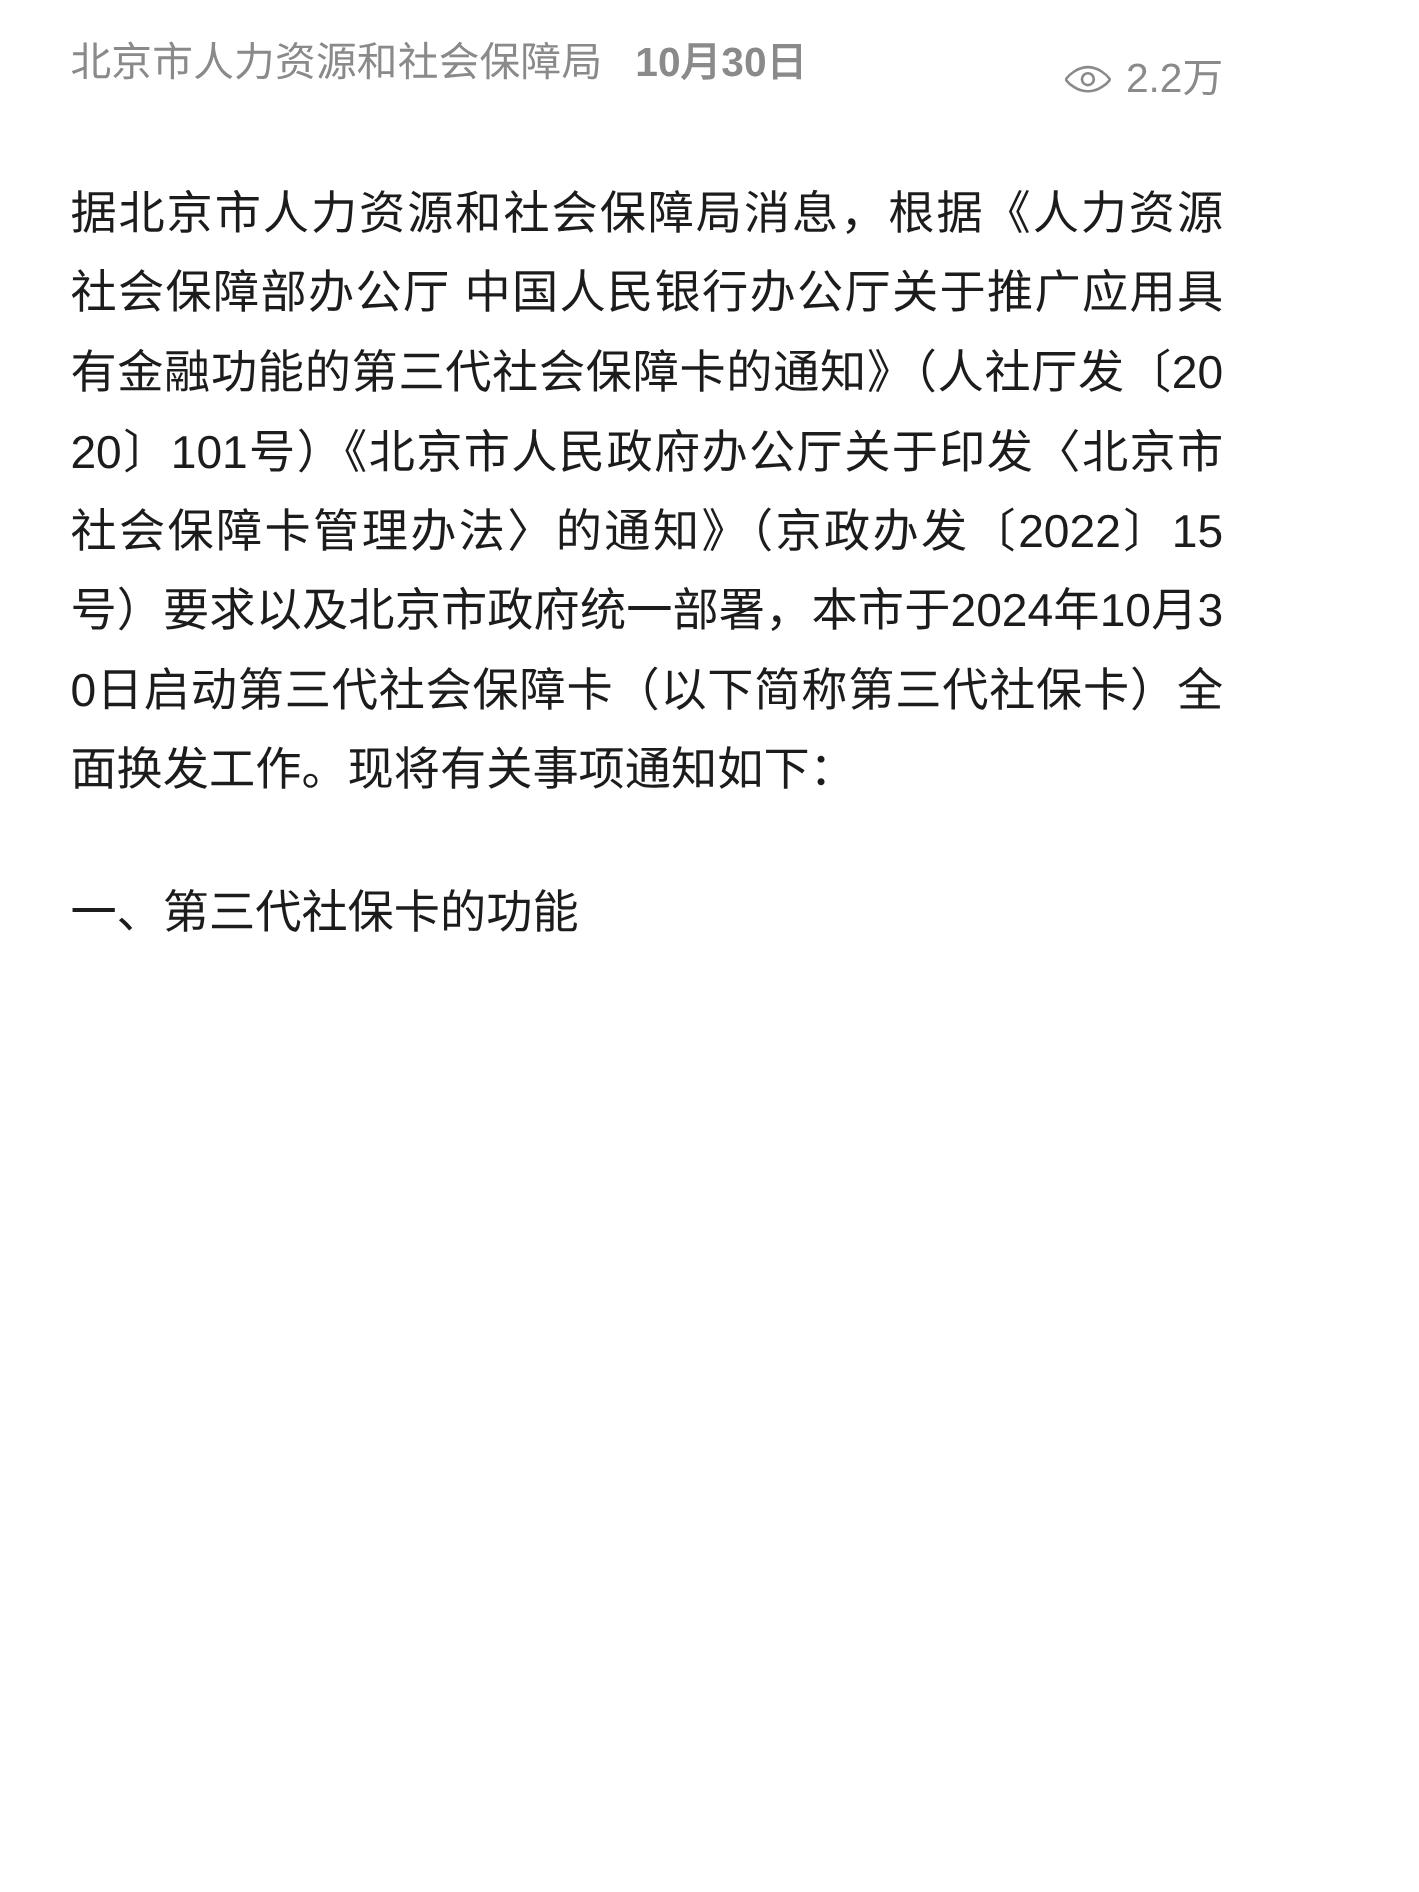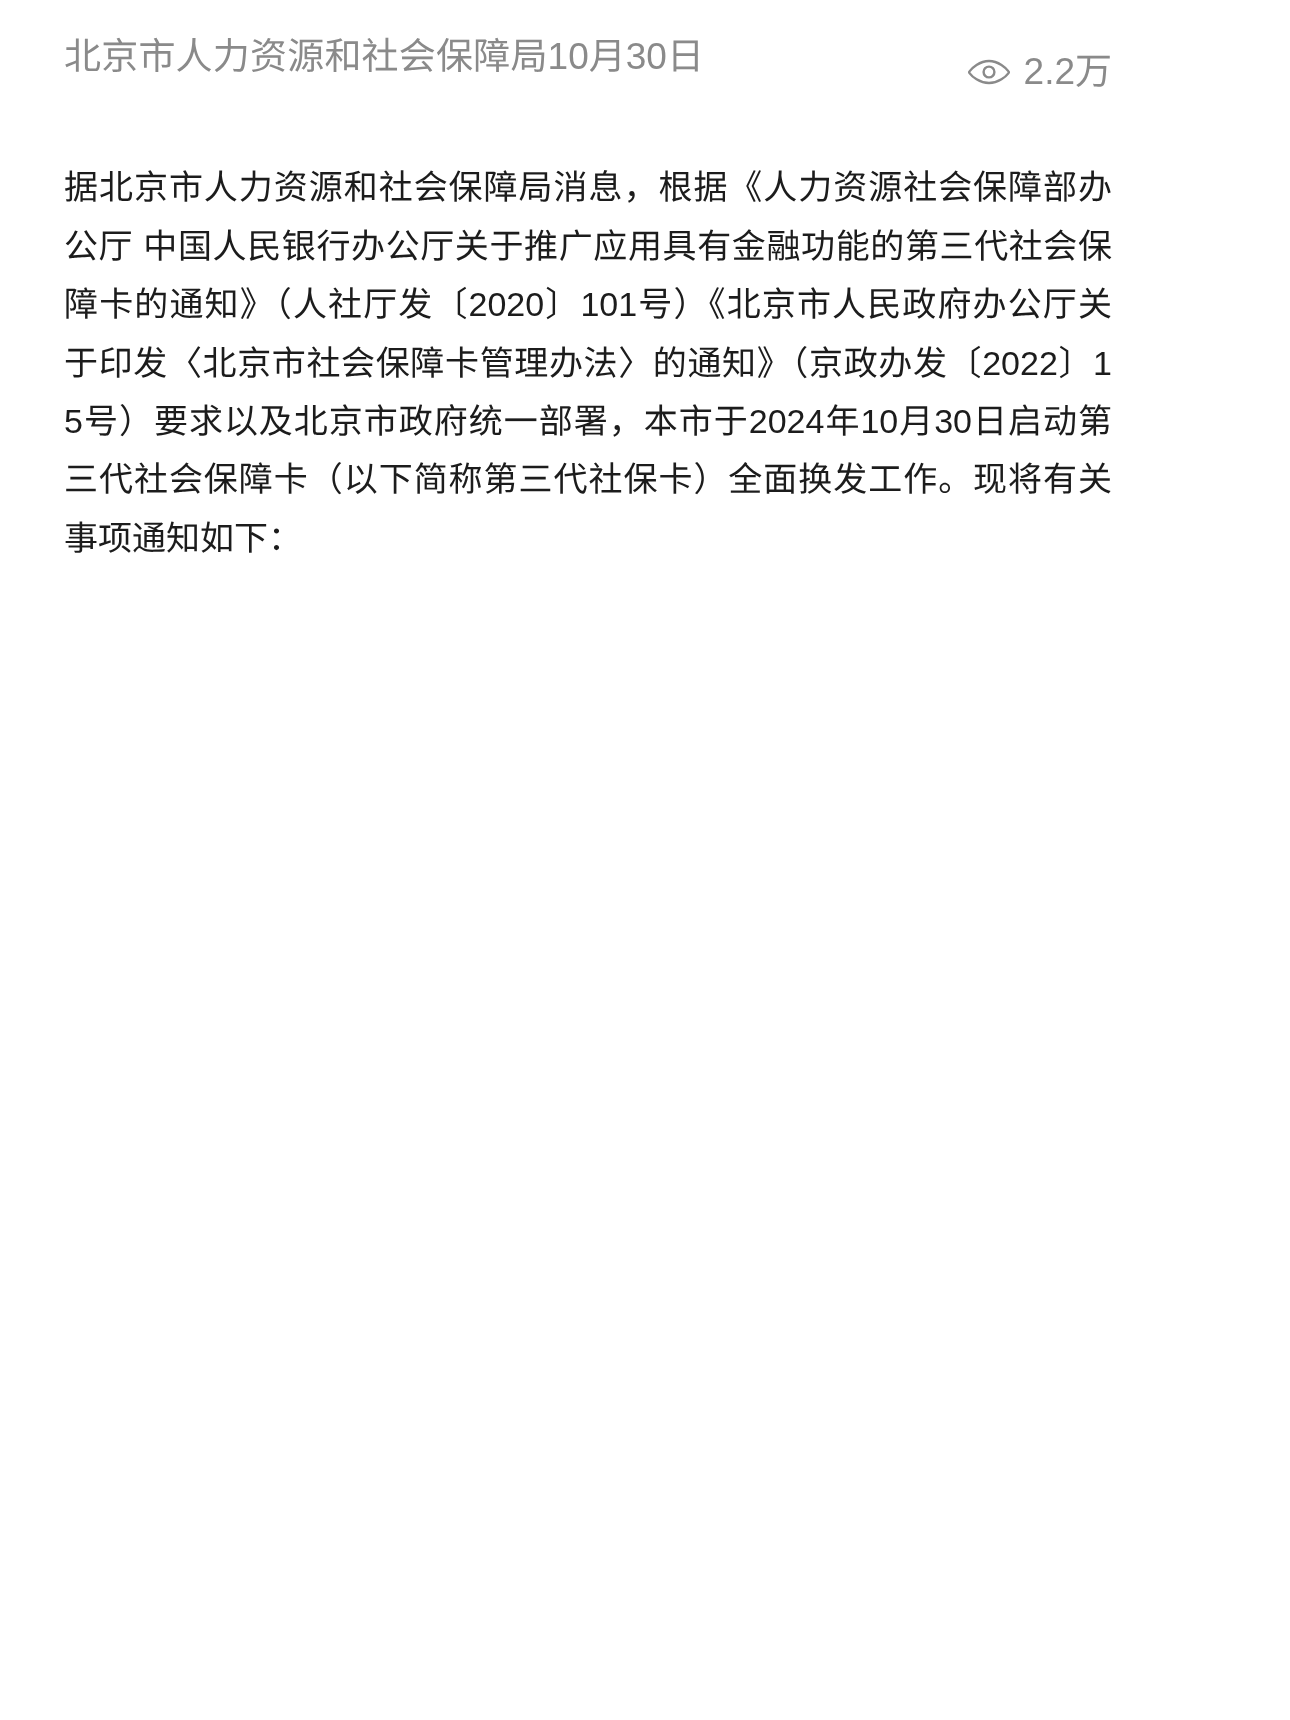--- a/index.html
+++ b/index.html
@@ -41,20 +41,22 @@
   .meta-source {
     font-size: 37px;
     line-height: 1.3;
     color: #8a8a8a;
     letter-spacing: 0.2px;
   }
   .meta-date {
     font-size: 37px;
     line-height: 1.3;
     color: #8a8a8a;
+    margin-left: 30px;
+    font-weight: bold;
   }
   .meta-right {
     display: flex;
     align-items: center;
     white-space: nowrap;
     margin-top: 30px;
   }
   .eye-icon {
     display: inline-flex;
     align-items: center;
@@ -68,21 +70,21 @@
     font-size: 37px;
     line-height: 1.3;
     color: #8a8a8a;
   }
 
   
   .article {
     padding-top: 52px;
   }
   .para {
-    font-size: 34px;
+    font-size: 42px;
     line-height: 1.72;
     color: #1c1c1c;
     text-align: justify;
     text-justify: inter-ideograph;
     margin: 0 0 58px 0;
     letter-spacing: 0px;
     word-break: break-all;
   }
   .para.heading {
     margin-bottom: 58px;
@@ -107,15 +109,16 @@
           <path d="M21 3C11.5 3 3.8 10.2 1.5 13.4c-0.4 0.5-0.4 1.2 0 1.7C3.8 18.3 11.5 25 21 25s17.2-6.7 19.5-9.9c0.4-0.5 0.4-1.2 0-1.7C38.2 10.2 30.5 3 21 3z" fill="none" stroke="#8a8a8a" stroke-width="2.4"></path>
           <circle cx="21" cy="14" r="5.4" fill="none" stroke="#8a8a8a" stroke-width="2.4"></circle>
         </svg>
       </span>
       <span class="meta-views">2.2万</span>
     </div>
   </div>
 
   <div class="article">
     <p class="para">据北京市人力资源和社会保障局消息，根据《人力资源社会保障部办公厅 中国人民银行办公厅关于推广应用具有金融功能的第三代社会保障卡的通知》（人社厅发〔2020〕101号）《北京市人民政府办公厅关于印发〈北京市社会保障卡管理办法〉的通知》（京政办发〔2022〕15号）要求以及北京市政府统一部署，本市于2024年10月30日启动第三代社会保障卡（以下简称第三代社保卡）全面换发工作。现将有关事项通知如下：</p>
+    <p class="para heading">一、第三代社保卡的功能</p>
   </div>
 
 </div>
 
 </body></html>

